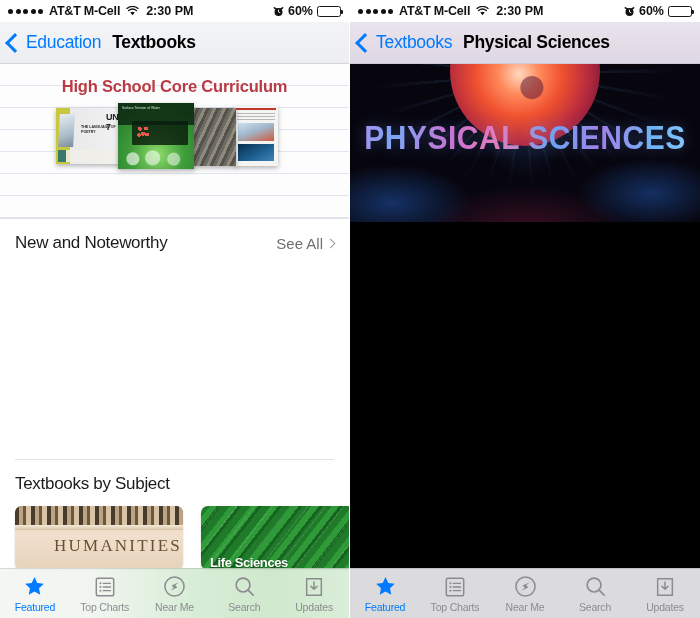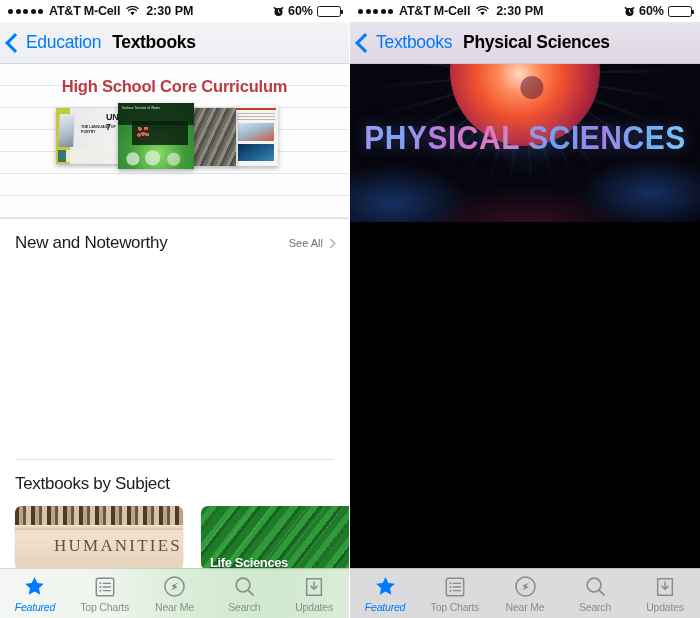--- a/index.html
+++ b/index.html
@@ -279,21 +279,21 @@
     font-size: 17px;
     color: #1c1c1e;
     letter-spacing: -0.3px;
   }
   .see-all {
     margin-left: auto;
     display: flex;
     align-items: center;
     gap: 4px;
     color: #6e6e73;
-    font-size: 11px;
+    font-size: 15px;
     cursor: pointer;
   }
   .chev-right {
     display: inline-block;
     width: 6px; height: 6px;
     border-top: 1.4px solid #9a9a9e;
     border-right: 1.4px solid #9a9a9e;
     transform: rotate(45deg);
   }
   .empty-area { height: 196px; background: #fff; }
@@ -448,21 +448,21 @@
     gap: 2px;
     cursor: pointer;
     height: 100%;
   }
   .tab-ico { height: 24px; display: flex; align-items: center; justify-content: center; }
   .tab-label {
     font-size: 10.5px;
     color: #8c8c90;
     letter-spacing: -0.2px;
   }
-  .tab.active .tab-label { color: #007aff; font-style: italic; }
+  .tab.active .tab-label { color: #007aff; }
 </style>
 </head>
 <body>
 
 <div class="screens">
 
   <div class="phone left">
 
     <div class="statusbar">
       <div class="sb-left">

